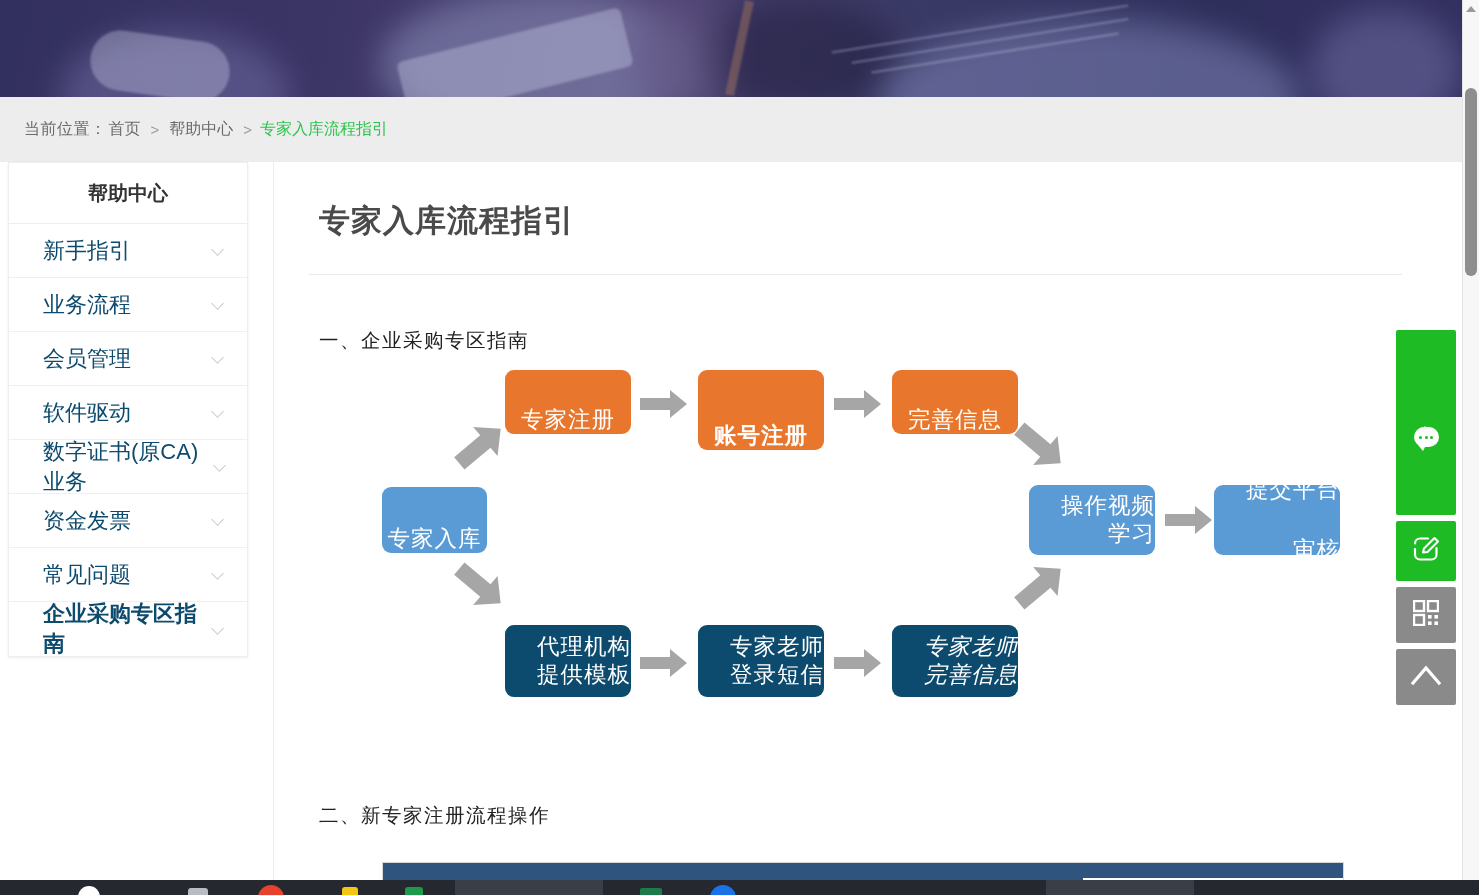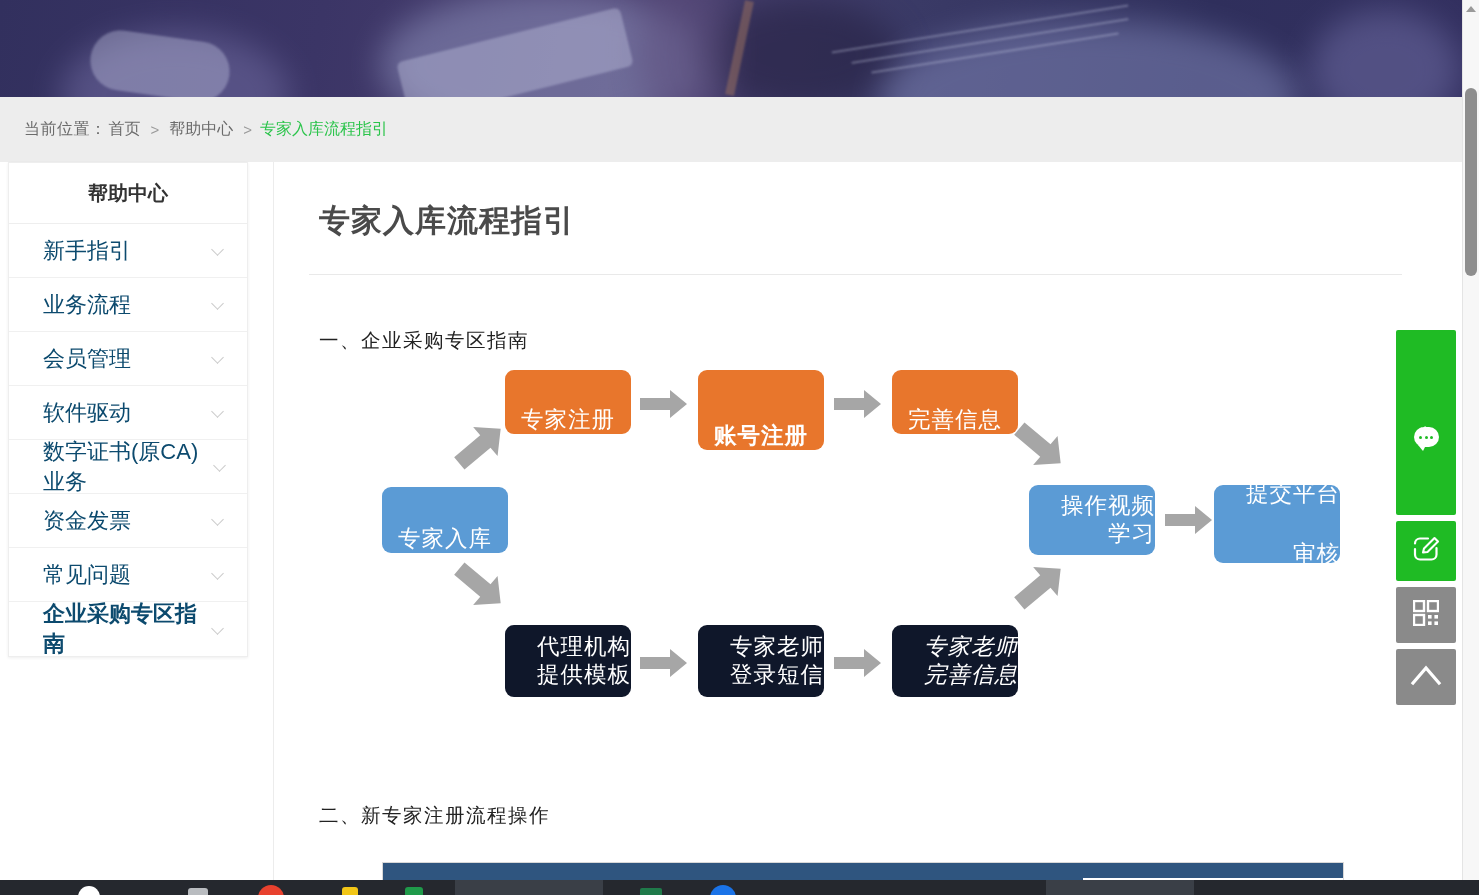--- a/index.html
+++ b/index.html
@@ -118,21 +118,21 @@
     position: absolute;
     display: flex; align-items: flex-end; justify-content: center;
     text-align: center;
     color: #ffffff;
     font-size: 22.5px;
     line-height: 28px;
     border-radius: 9px;
     letter-spacing: 1px;
   }
   .node.orange { background: #e8762c; }
-  .node.green  { background: #0f172a; }
+  .node.green  { background: #0c4a6e; }
   .node.blue   { background: #5b9bd5; }
 
   .arrow-h {
     position: absolute;
     width: 48px; height: 30px;
   }
   .arrow-d { position: absolute; width: 62px; height: 62px; }
   .arrow-h svg, .arrow-d svg { width: 100%; height: 100%; display: block; }
 
   
@@ -282,21 +282,21 @@
     </div>
   </div>
 
   <div class="content">
     <div class="page-title">专家入库流程指引</div>
     <div class="title-rule"></div>
     <div class="sec-heading">一、企业采购专区指南</div>
 
     <div class="flow">
 
-      <div class="node blue" style="left:108px; top:130px; width:126px; height:66px;">
+      <div class="node blue" style="left:108px; top:130px; width:105px; height:66px;">
         <span>专家入库</span>
       </div>
 
       <div class="arrow-d" style="left:175px; top:58px;">
         <svg viewBox="0 0 62 62">
             <g transform="rotate(-40 31 31)">
           <path d="M4 23 L38 23 L38 12 L58 31 L38 50 L38 39 L4 39 Z" fill="#a6a6a6"></path>
         </g>
           </svg>
       </div>
@@ -331,21 +331,21 @@
 
       <div class="node blue" style="left:755px; top:128px; width:126px; height:70px; flex-direction:column;">
         <span>操作视频</span>
         <span>学习</span>
       </div>
       <div class="arrow-h" style="left:891px; top:148px;">
         <svg viewBox="0 0 48 30">
             <path d="M0 9 L30 9 L30 1 L47 15 L30 29 L30 21 L0 21 Z" fill="#a6a6a6"></path>
           </svg>
       </div>
-      <div class="node blue" style="left:940px; top:128px; width:126px; height:78px; flex-direction:column;gap:32px;">
+      <div class="node blue" style="left:940px; top:128px; width:126px; height:70px; flex-direction:column;gap:32px;">
         <span>提交平台</span>
         <span>审核</span>
       </div>
 
       <div class="arrow-d" style="left:175px; top:198px;">
         <svg viewBox="0 0 62 62">
             <g transform="rotate(40 31 31)">
           <path d="M4 23 L38 23 L38 12 L58 31 L38 50 L38 39 L4 39 Z" fill="#a6a6a6"></path>
         </g>
           </svg>

